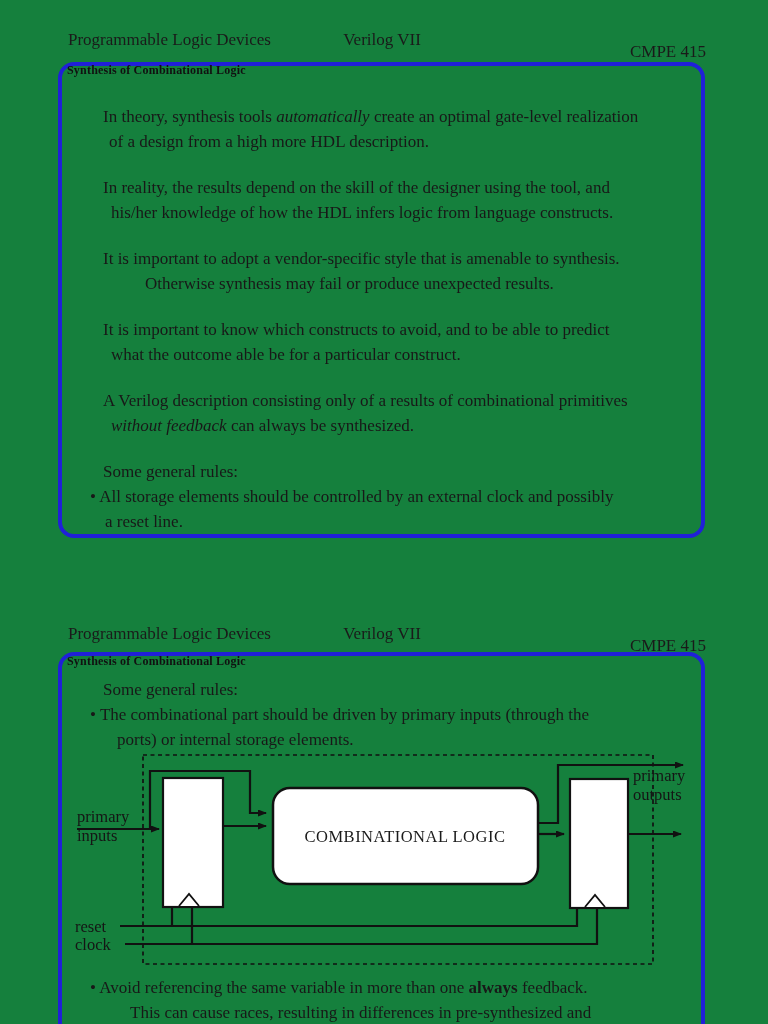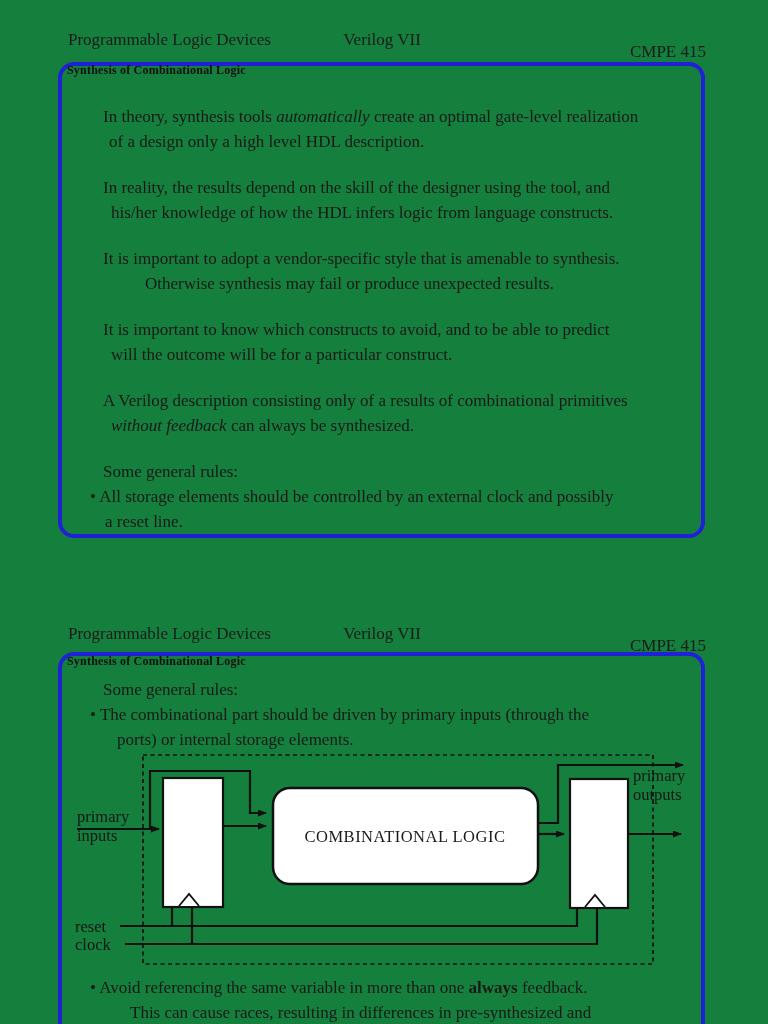--- a/index.html
+++ b/index.html
@@ -50,33 +50,33 @@
     <span class="h-left">Programmable Logic Devices</span>
     <span class="h-center">Verilog VII</span>
     <span class="h-right">CMPE 415</span>
   </div>
 
   <div class="slide-box box1"></div>
   <div class="slide-title t1">Synthesis of Combinational Logic</div>
   <div class="rich b1">
       <div class="para">
         <div class="tline"><span>In theory, synthesis tools </span><span class="it">automatically</span><span> create an optimal gate-level realization</span></div>
-        <div class="tline" style="margin-left: 6px;"><span>of a design only a high level HDL description.</span></div>
+        <div class="tline" style="margin-left: 6px;"><span>of a design from a high more HDL description.</span></div>
       </div>
       <div class="para">
         <div class="tline"><span>In reality, the results depend on the skill of the designer using the tool, and</span></div>
         <div class="tline" style="margin-left: 8px;"><span>his/her knowledge of how the HDL infers logic from language constructs.</span></div>
       </div>
       <div class="para">
         <div class="tline"><span>It is important to adopt a vendor-specific style that is amenable to synthesis.</span></div>
         <div class="tline" style="margin-left: 42px;"><span>Otherwise synthesis may fail or produce unexpected results.</span></div>
       </div>
       <div class="para">
         <div class="tline"><span>It is important to know which constructs to avoid, and to be able to predict</span></div>
-        <div class="tline" style="margin-left: 8px;"><span>will the outcome will be for a particular construct.</span></div>
+        <div class="tline" style="margin-left: 8px;"><span>what the outcome able be for a particular construct.</span></div>
       </div>
       <div class="para">
         <div class="tline"><span>A Verilog description consisting only of a results of combinational primitives</span></div>
         <div class="tline" style="margin-left: 8px;"><span class="it">without feedback</span><span> can always be synthesized.</span></div>
       </div>
       <div class="para nogap">
         <div class="tline"><span>Some general rules:</span></div>
       </div>
       <div class="para">
         <div class="tline" style="margin-left: -13px;"><span>• All storage elements should be controlled by an external clock and possibly</span></div>

